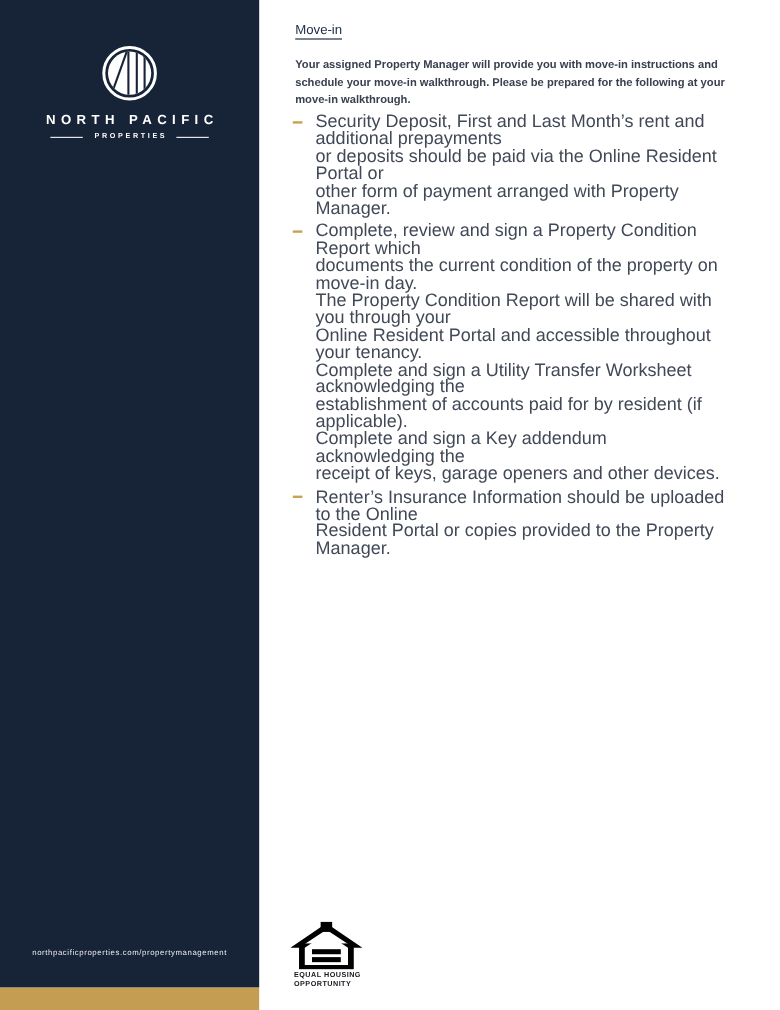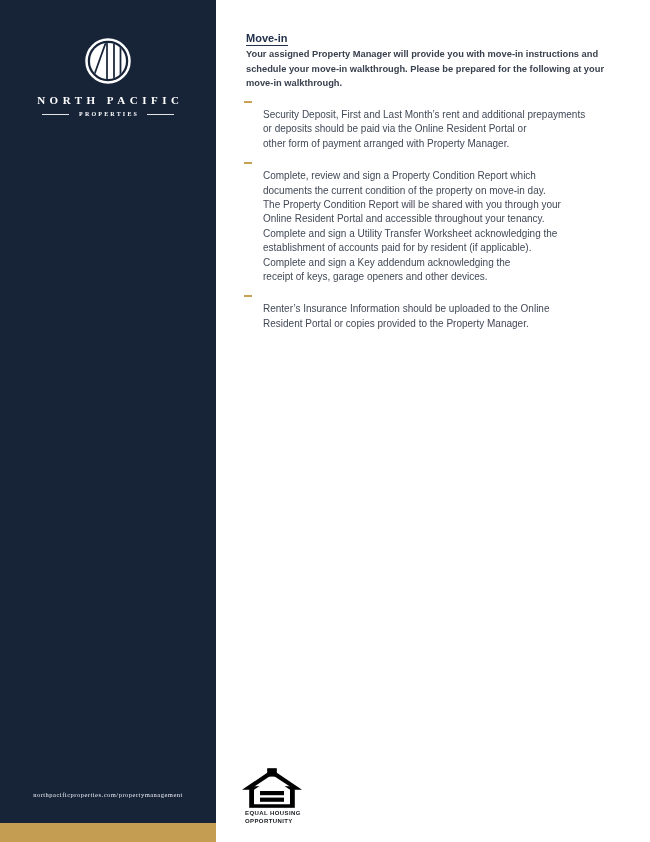--- a/index.html
+++ b/index.html
@@ -10,21 +10,20 @@
     position: relative;
     overflow: hidden;
   }
   .page { position: absolute; inset: 0; width: 650px; height: 842px; }
 
   
   .sidebar {
     position: absolute; left: 0; top: 0;
     width: 216px; height: 823px;
     background: #172438;
-    font-family: Liberation Serif, serif;
   }
   .gold-strip {
     position: absolute; left: 0; top: 823px;
     width: 216px; height: 19px;
     background: #c49d53;
   }
   .brand { position: absolute; left: 0; top: 37px; width: 216px; text-align: center; }
   .brand-logo { display: block; margin: 0 auto; }
   .brand-name {
     margin-top: 9px;
@@ -53,46 +52,45 @@
   .sidebar-url {
     position: absolute; left: 0; top: 791px; width: 216px;
     text-align: center; color: #e9edf2;
     font-size: 6.5px; letter-spacing: 0.5px;
     white-space: nowrap;
   }
 
   
   .main { position: absolute; left: 246px; top: 0; width: 380px; }
   .heading {
-    position: absolute; left: 0; top: 32px;
+    position: absolute; left: 0; top: 19px;
     display: inline-block;
-    font-size: 11px; font-weight: 700;
+    font-size: 11px; font-weight: 400;
     color: #22304a;
     border-bottom: 1.5px solid #22304a;
     padding-bottom: 1px;
     white-space: nowrap;
   }
   .intro {
     position: absolute; left: 0; top: 47px; width: 360px;
     font-size: 9.3px; font-weight: 700;
     color: #39404e; line-height: 14.5px;
     white-space: pre-line;
   }
   .bullet-list {
     position: absolute; left: -2px; top: 95px; width: 365px;
     list-style: none; margin: 0; padding: 0;
   }
   .bullet-item { display: flex; margin-bottom: 5px; }
   .bullet-dash-col { width: 19px; flex: 0 0 19px; }
   .bullet-dash { display: block; width: 8px; height: 2px; margin-top: 5.5px; background: #c8a254; }
   .bullet-text {
-    font-size: 10px; font-weight: 400;
+    font-size: 15px; font-weight: 400;
     color: #414957; line-height: 14.4px;
     white-space: pre-line;
-    margin-top: 13px;
   }
 
   
   .eho { position: absolute; left: 242px; top: 768px; width: 64px; }
   .eho-icon { display: block; }
   .eho-text {
     margin-top: 2px; padding-left: 3px;
     font-size: 6px; font-weight: 700;
     color: #14181d; line-height: 7.5px;
     letter-spacing: 0.4px;

